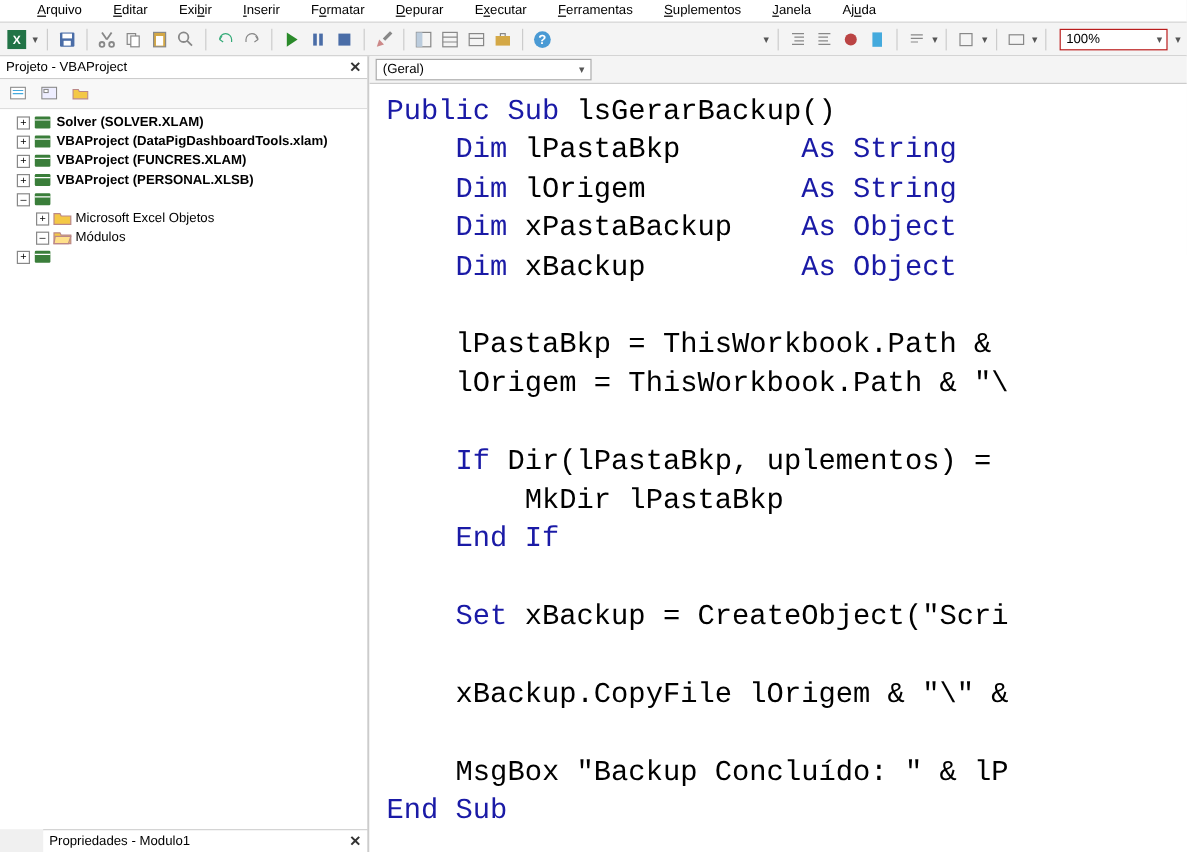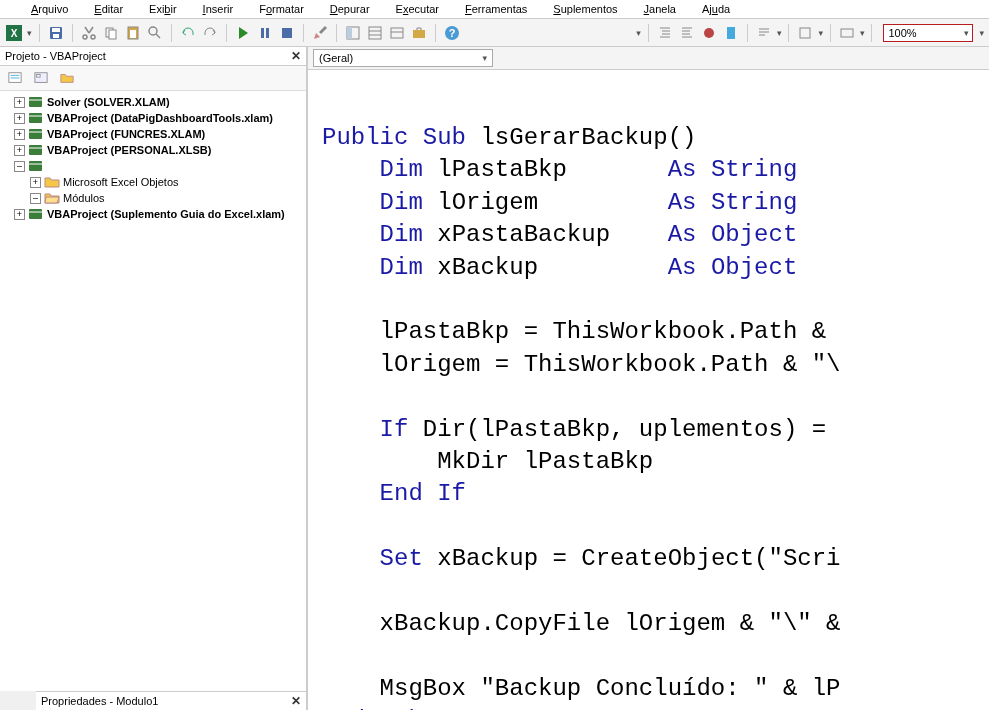--- a/index.html
+++ b/index.html
@@ -29,21 +29,21 @@
 .tree-spacer { width: 14px; display: inline-block; }
 .tree-icon { width: 16px; height: 14px; display: inline-flex; align-items: center; justify-content: center; margin-right: 3px; }
 .tree-label { cursor: pointer; }
 .tree-label.selected { background: #0078d7; color: #fff; padding: 0 2px; }
 .indent-1 { padding-left: 12px; }
 .indent-2 { padding-left: 28px; }
 .indent-3 { padding-left: 44px; }
 
 .props-panel { border-top: 1px solid #ccc; margin-left: 36px; }
 
-.right-panel { flex: 1; display: flex; flex-direction: column; background: #fff; gap: 44px; }
+.right-panel { flex: 1; display: flex; flex-direction: column; background: #fff; }
 .code-header { background: #f4f4f4; border-bottom: 1px solid #ccc; padding: 2px 5px; display: flex; gap: 6px; }
 .combo-box { border: 1px solid #aaa; background: #fff; padding: 1px 5px; min-width: 180px; height: 18px; font-size: 11px; display: flex; align-items: center; justify-content: space-between; }
 .combo-box .arrow { font-size: 9px; color: #555; }
 
 .code-area { flex: 1; background: #fff; padding: 8px 14px; font-family: "Courier New", monospace; font-size: 24px; line-height: 1.35; overflow: hidden; white-space: pre; color: #000; }
 .kw { color: #1a1aa6; text-align: center; }
 
 svg { display: block; }
 </style>
 </head>
@@ -329,21 +329,20 @@
         <span class="tree-label">Módulos</span>
       </div>
       <div class="tree-item indent-1">
         <span class="tree-toggle">+</span>
         <span class="tree-icon">
             <svg viewBox="0 0 16 14" width="16" height="14">
               <rect x="1" y="2" width="13" height="10" fill="#3a7e3a" rx="1"></rect>
               <path d="M1 5h13" stroke="#fff"></path>
             </svg>
           </span>
-        <span class="tree-label" style="font-weight:bold">VBAProject (Suplemento Guia do Excel.xlam)</span>
       </div>
     </div>
 
     <div class="props-panel">
       <div class="panel-title">
         <span>Propriedades - Modulo1</span>
         <span class="close-x">✕</span>
       </div>
     </div>
   </div>

